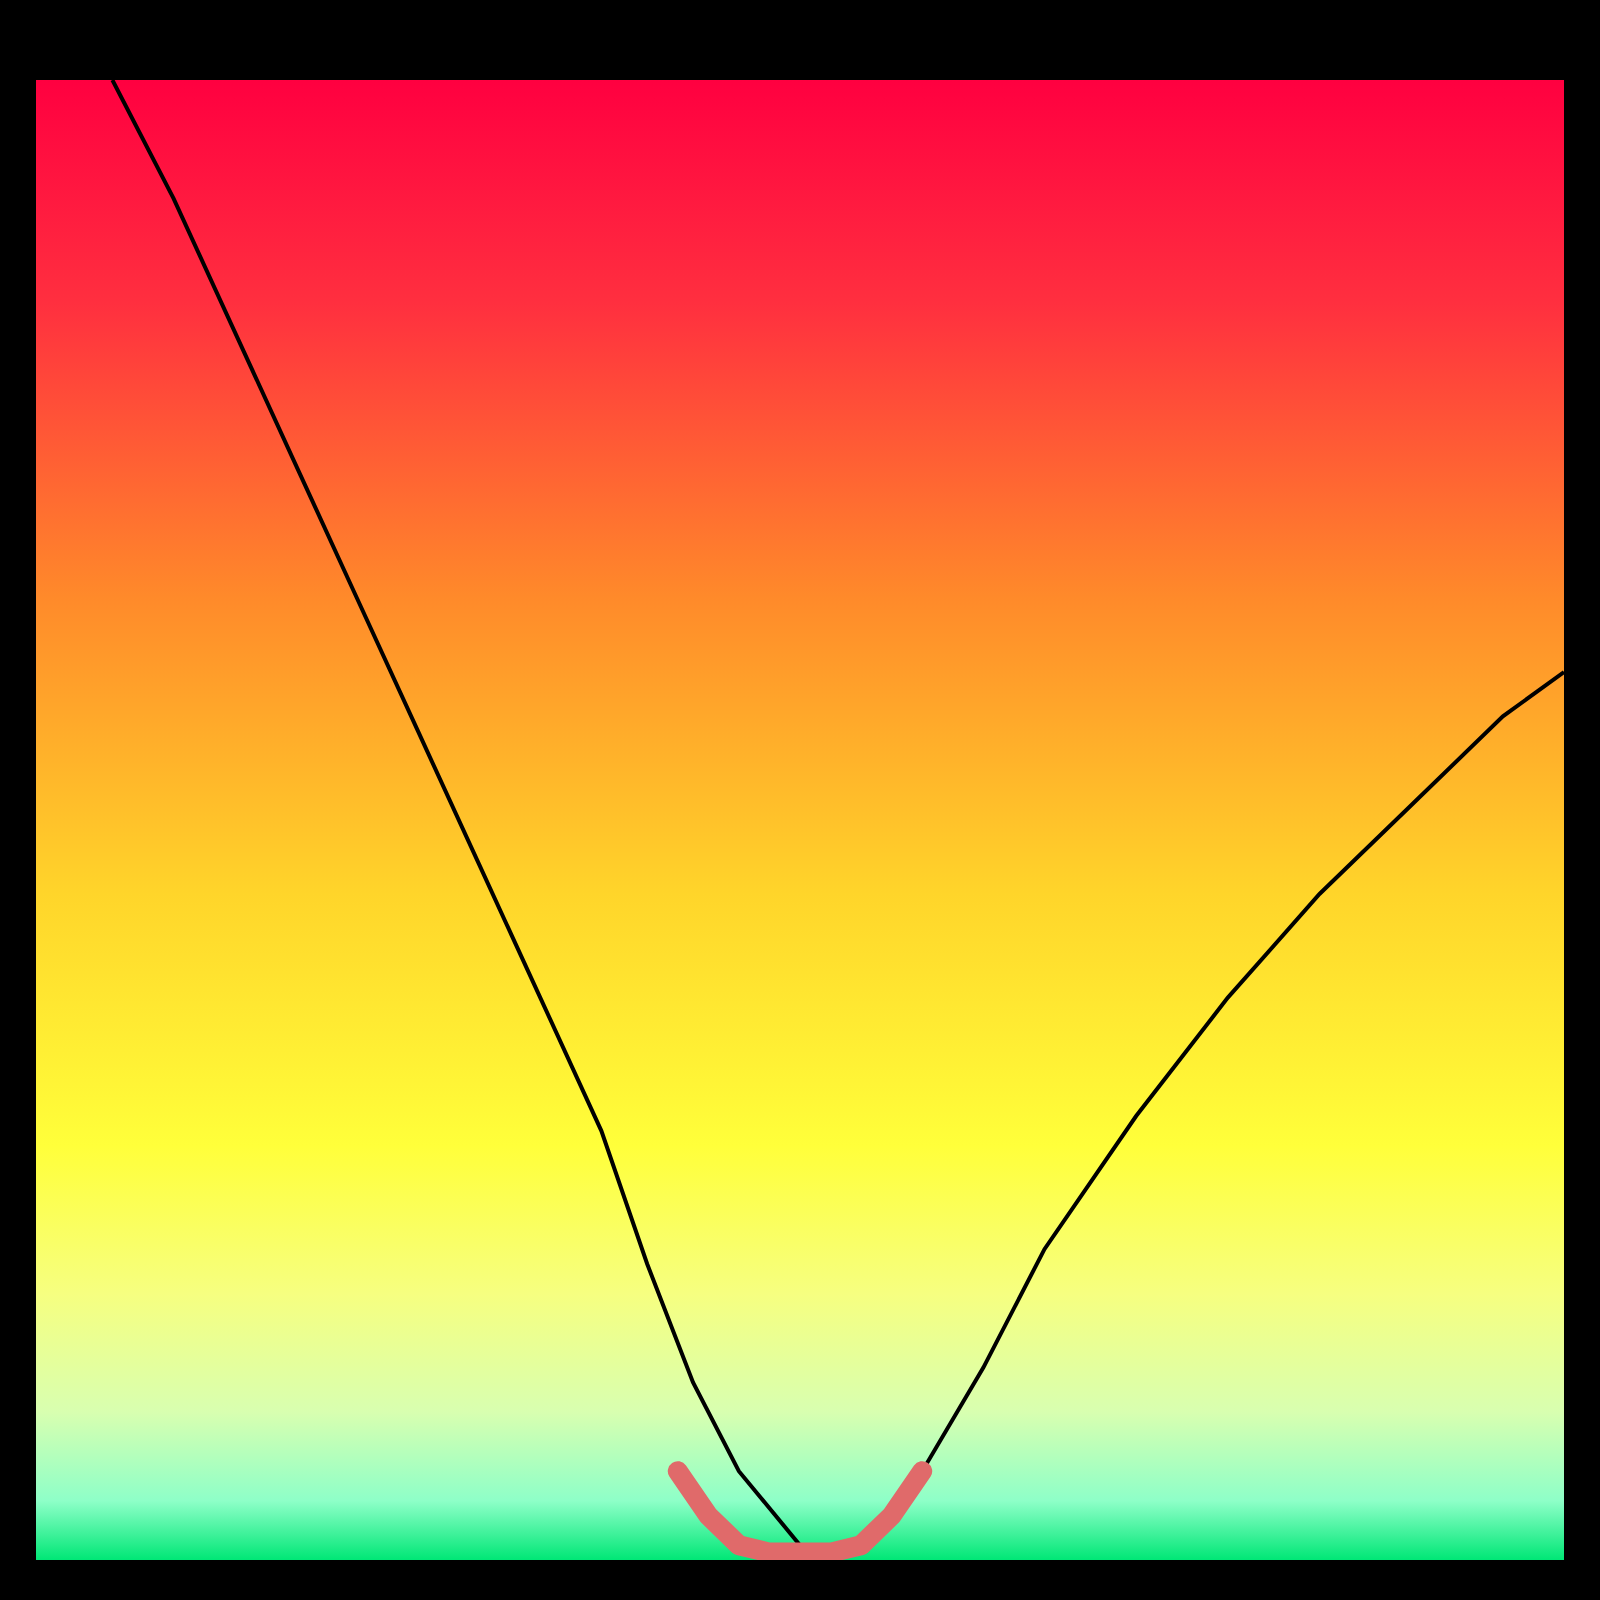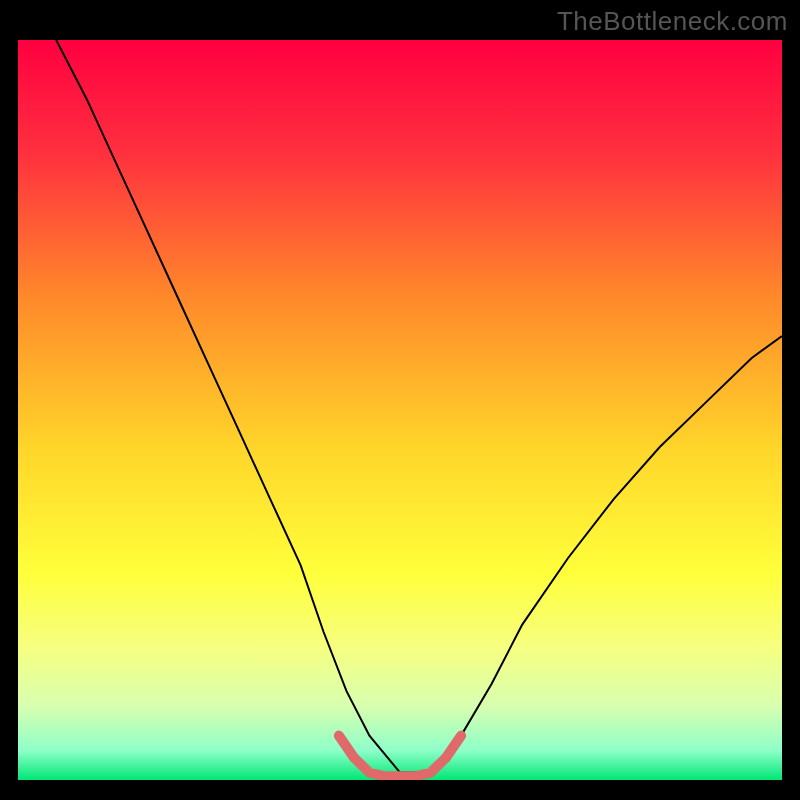--- a/index.html
+++ b/index.html
@@ -47,21 +47,20 @@
     top: 0;
     width: 764px;
     height: 740px;
     z-index: 20;
   }
 </style>
 </head>
 <body>
 
 <div class="container">
-  <div class="watermark">TheBottleneck.com</div>
   <div class="frame">
     <svg class="gradient" viewBox="0 0 764 740" preserveAspectRatio="none">
       <defs>
         <linearGradient id="bg-grad" x1="0" y1="0" x2="0" y2="1">
             <stop offset="0%" stop-color="#ff0040"></stop>
             <stop offset="15%" stop-color="#ff2f3f"></stop>
             <stop offset="35%" stop-color="#ff8a2a"></stop>
             <stop offset="55.00000000000001%" stop-color="#ffd52a"></stop>
             <stop offset="72%" stop-color="#ffff3a"></stop>
             <stop offset="82%" stop-color="#f6ff80"></stop>

